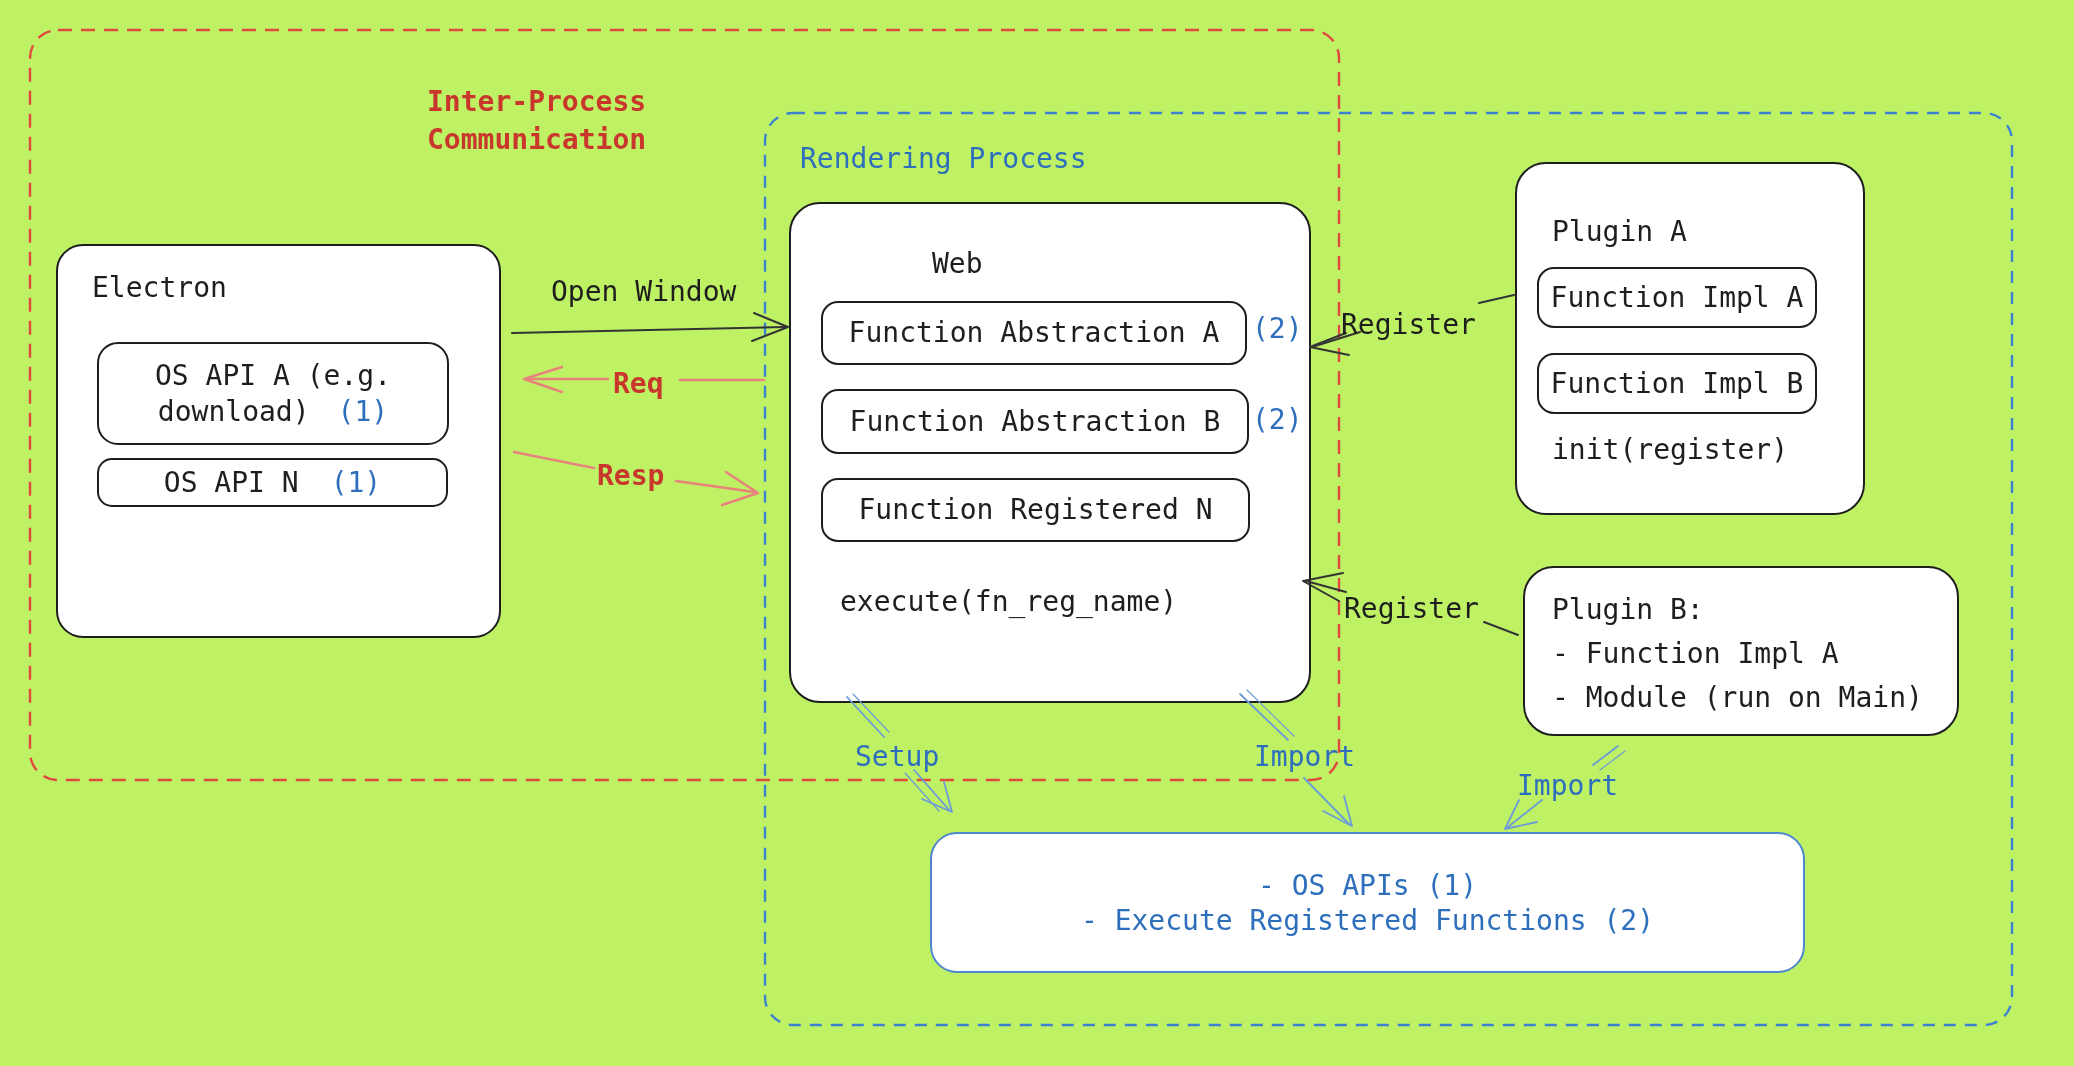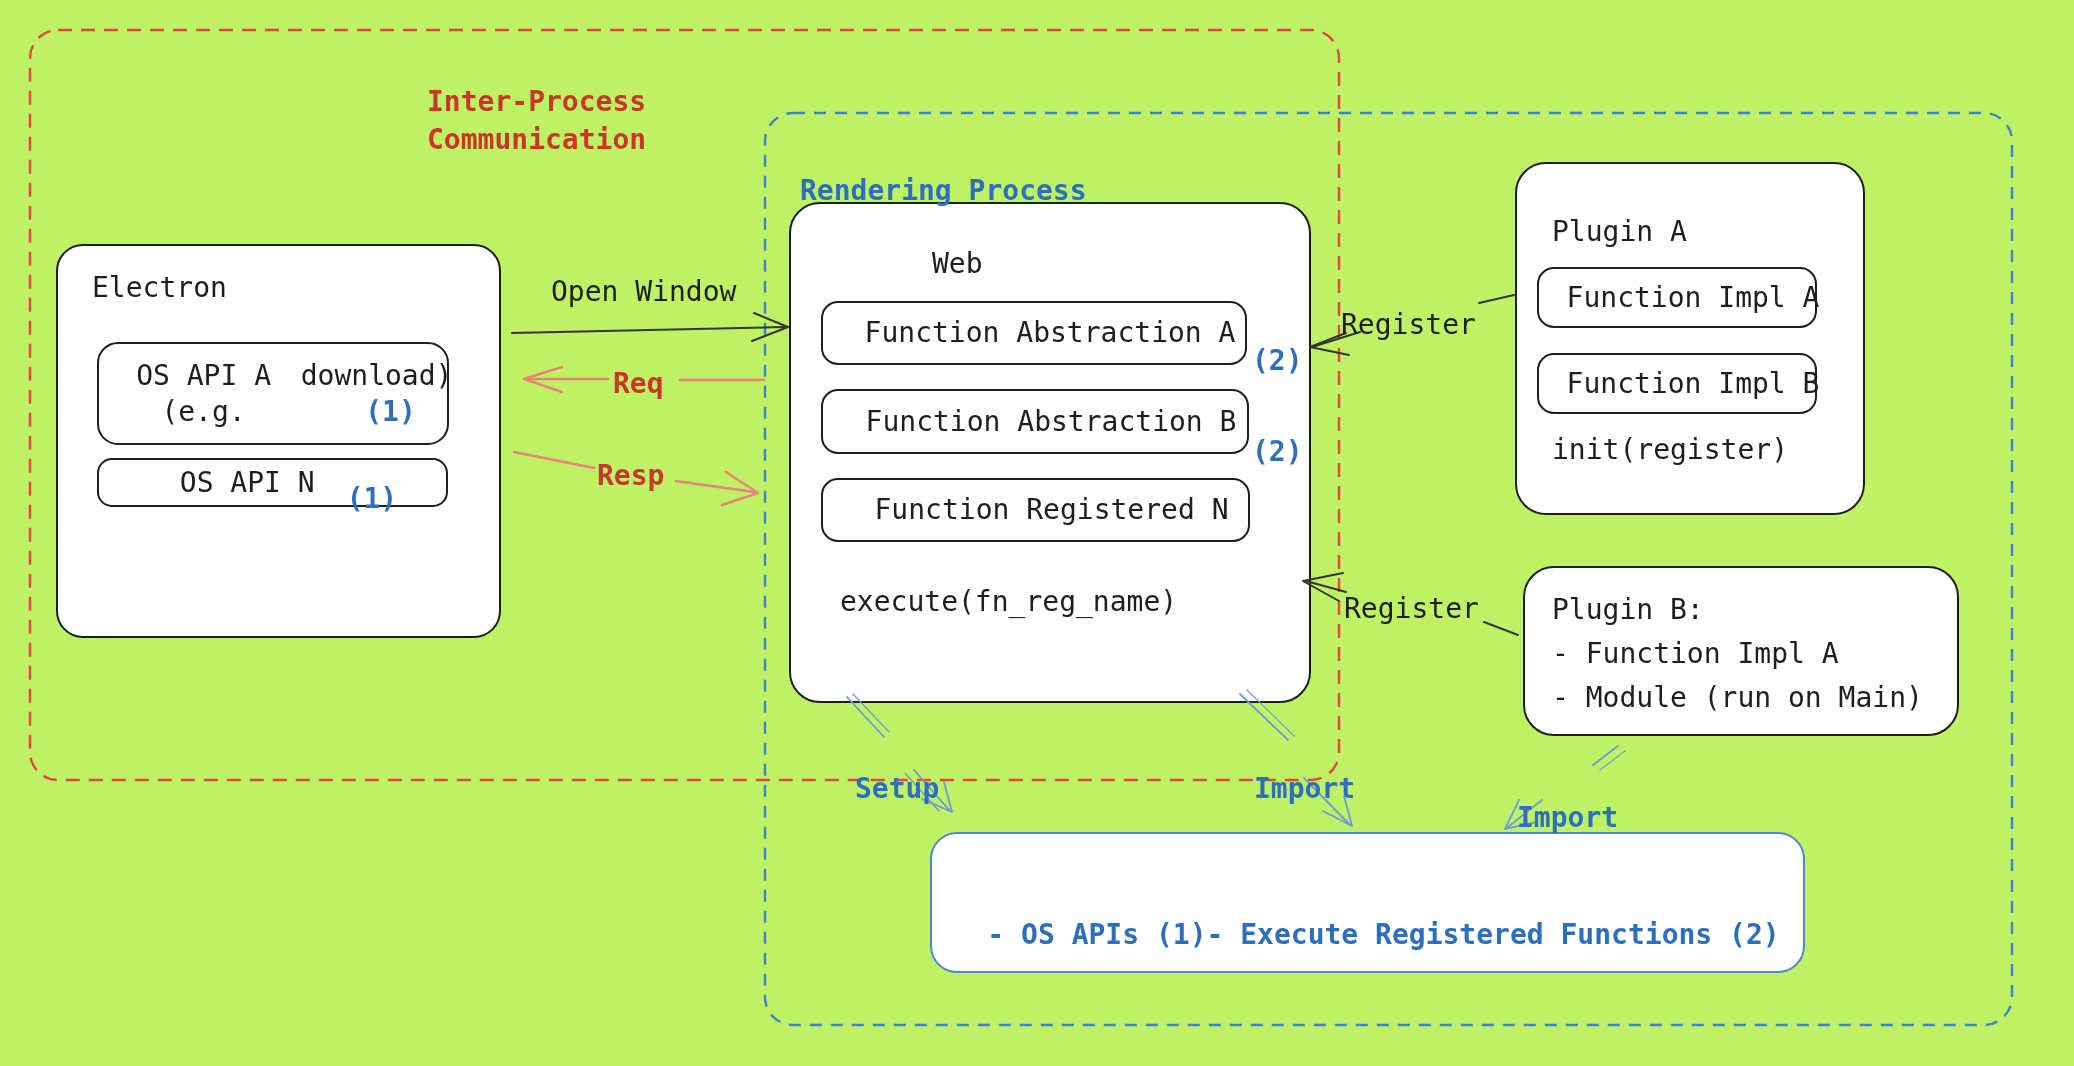--- a/index.html
+++ b/index.html
@@ -10,23 +10,23 @@
   .frame-blue{fill:none;stroke:#3d82d1;stroke-width:2.4;stroke-dasharray:12 9;}
   .box{fill:#ffffff;stroke:#1e1e1e;stroke-width:2;}
   .box-blue{fill:#ffffff;stroke:#4f87ce;stroke-width:2;}
   .wire-black{fill:none;stroke:#343434;stroke-width:2;stroke-linecap:round;stroke-linejoin:round;}
   .wire-red{fill:none;stroke:#e8837b;stroke-width:2.5;stroke-linecap:round;stroke-linejoin:round;}
   .wire-blue{fill:none;stroke:#6d9ad9;stroke-width:1.8;stroke-linecap:round;stroke-linejoin:round;}
   .wire-blue-thin{fill:none;stroke:#6d9ad9;stroke-width:1.2;stroke-linecap:round;}
   .lab{position:absolute;font-size:28px;line-height:1.2;white-space:pre-line;}
   .ink{color:#1e1e1e;font-weight:normal;}
   .red-b{color:#c9372c;font-weight:bold;}
-  .blue-b{color:#2e6fbd;font-weight:bold;margin-top:32px;}
-  .ctr{display:flex;align-items:center;justify-content:center;text-align:center;padding-left:16px;}
-  .col{flex-direction:row;}
+  .blue-b{color:#2e6fbd;font-weight:normal;}
+  .ctr{display:flex;align-items:center;justify-content:center;text-align:center;}
+  .col{flex-direction:column;text-align:right;}
 </style>
 </head>
 <body>
 
 <div id="stage">
 
   <svg id="wires" xmlns="http://www.w3.org/2000/svg" viewBox="0 0 2074 1066">
 
     <rect class="frame-red" x="30" y="30" width="1309" height="750" rx="28"></rect>
     <rect class="frame-blue" x="765" y="113" width="1247" height="912" rx="28"></rect>

